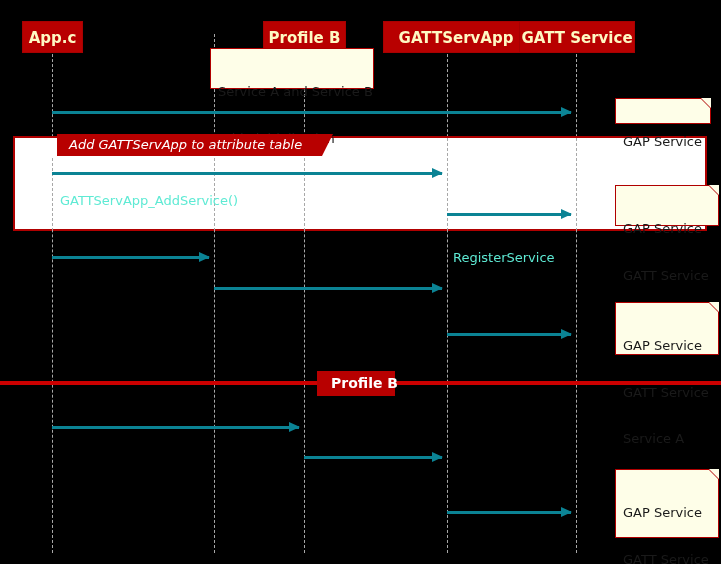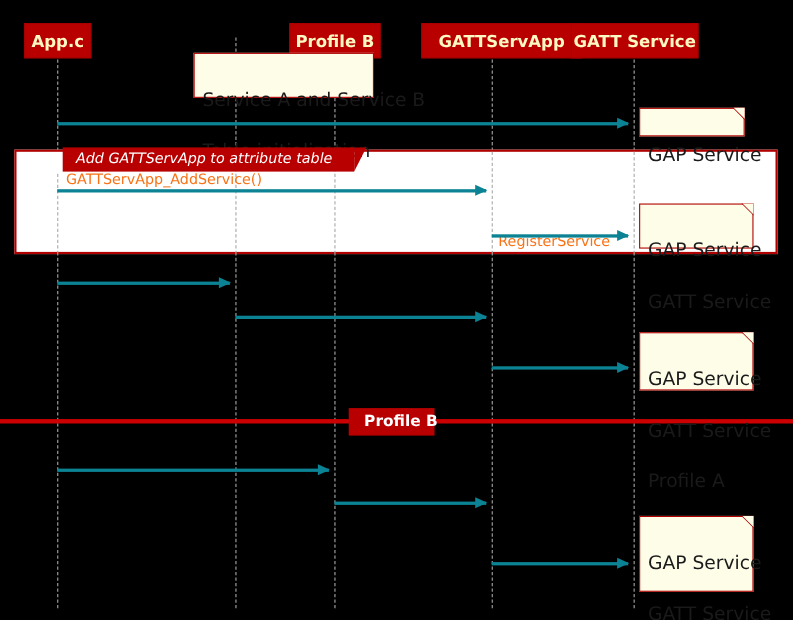--- a/index.html
+++ b/index.html
@@ -43,26 +43,27 @@
     z-index: 6;
     box-sizing: border-box;
     margin-top: 20px;
   }
   
   .note {
     position: absolute;
     background: #FEFEE8;
     border: 1px solid #B00000;
     color: #1a1a1a;
-    font-size: 17px;
+    font-size: 13px;
     line-height: 15.5px;
     padding: 4px 7px 4px 7px;
     box-sizing: border-box;
     white-space: pre;
     z-index: 7;
+    margin-left: 34px;
   }
   .note.folded::after {
     content: "";
     position: absolute;
     top: -1px;
     right: -1px;
     width: 0;
     height: 0;
     border-left: 11px solid transparent;
     border-top: 11px solid #B00000;
@@ -98,21 +99,21 @@
     border-left: 11px solid #0B8394;
   }
   .msg-label {
     position: absolute;
     color: #E8E8E8;
     font-size: 13px;
     line-height: 15px;
     white-space: nowrap;
     z-index: 5;
   }
-  .msg-label.dark { color: #f97316; }
+  .msg-label.dark { color: #5eead4; margin-top: 37px; }
   
   .group-box {
     position: absolute;
     border: 2px solid #B00000;
     background: #FFFFFF;
     box-sizing: border-box;
     z-index: 2;
   }
   .group-header {
     position: absolute;
@@ -223,21 +224,21 @@
 
   <div class="arrow" style="left:52px; top:256px; width:157px;"></div>
 
   <div class="arrow" style="left:214px; top:287px; width:228px;"></div>
 
   <div class="arrow" style="left:447px; top:333px; width:124px;"></div>
 
   <div class="note folded" style="left:581px; top:302px; width:104px; height:53px;">
     <span class="note-line">GAP Service</span>
     <span class="note-line">GATT Service</span>
-    <span class="note-line">Profile A</span>
+    <span class="note-line">Service A</span>
   </div>
 
   <div class="divider-line" style="top:381px;"></div>
   <div class="divider-label" style="left:317px; top:371px; width:78px;">
     <span>Profile B</span>
   </div>
 
   <div class="arrow" style="left:52px; top:426px; width:247px;"></div>
 
   <div class="arrow" style="left:304px; top:456px; width:138px;"></div>

